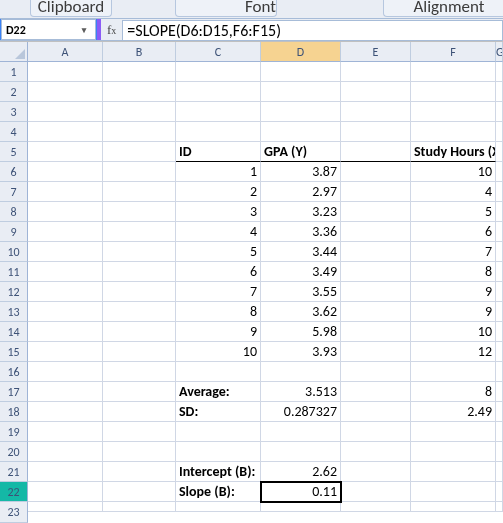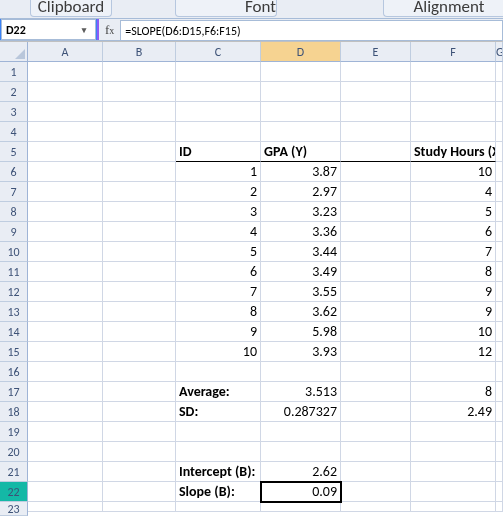--- a/index.html
+++ b/index.html
@@ -39,21 +39,21 @@
   .namebar {
     display: flex;
     align-items: stretch;
     height: 21px;
     background: #e9edf4;
     border-bottom: 1px solid #a7bcd8;
   }
   .namebox-wrap {
     display: flex;
     align-items: center;
-    border-right: 2px solid #8b5cf6;
+    border-right: 4px solid #8b5cf6;
     background: #3b82f6;
   }
   .namebox {
     width: 85px;
     height: 19px;
     border: 1px solid #a7bcd8;
     background: #fff;
     margin: 1px;
     padding: 0 4px;
     font-size: 12px;
@@ -84,21 +84,21 @@
     color: #444;
     padding: 0 2px;
   }
   .formula {
     flex: 1;
     background: #fff;
     border: 1px solid #a7bcd8;
     height: 19px;
     margin: 1px 0 1px 0;
     padding: 0 4px;
-    font-size: 12px;
+    font-size: 16px;
     display: flex;
     align-items: center;
     overflow: hidden;
     white-space: nowrap;
   }
 
   .sheet {
     display: grid;
     grid-template-columns: 28px 75px 73px 85px 80px 70px 85px 7px;
     grid-auto-rows: 20px;
@@ -374,26 +374,26 @@
     <div class="cell l bold">Intercept (B):</div>
     <div class="cell r bb">2.62</div>
     <div class="cell"></div>
     <div class="cell"></div>
     <div class="cell"></div>
 
   <div class="rcell selected">22</div>
     <div class="cell"></div>
     <div class="cell"></div>
     <div class="cell l bold">Slope (B):</div>
-    <div class="cell r bb active">0.09</div>
-    <div class="cell"></div>
-    <div class="cell"></div>
-    <div class="cell"></div>
-
-  <div class="rcell" style="height:14px;">23</div>
+    <div class="cell r bb active">0.11</div>
+    <div class="cell"></div>
+    <div class="cell"></div>
+    <div class="cell"></div>
+
+  <div class="rcell" style="height:21px;">23</div>
     <div class="cell" style="height:10px;"></div>
     <div class="cell" style="height:10px;"></div>
     <div class="cell" style="height:10px;"></div>
     <div class="cell" style="height:10px;"></div>
     <div class="cell" style="height:10px;"></div>
     <div class="cell" style="height:10px;"></div>
     <div class="cell" style="height:10px;"></div>
 </div>
 
 </body></html>

